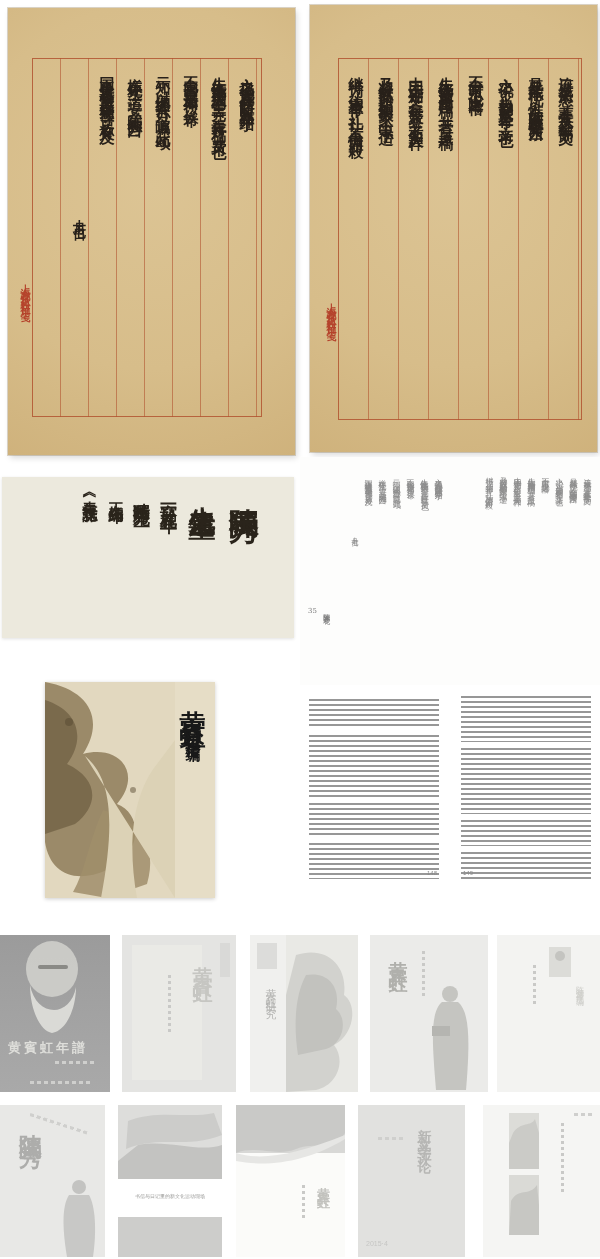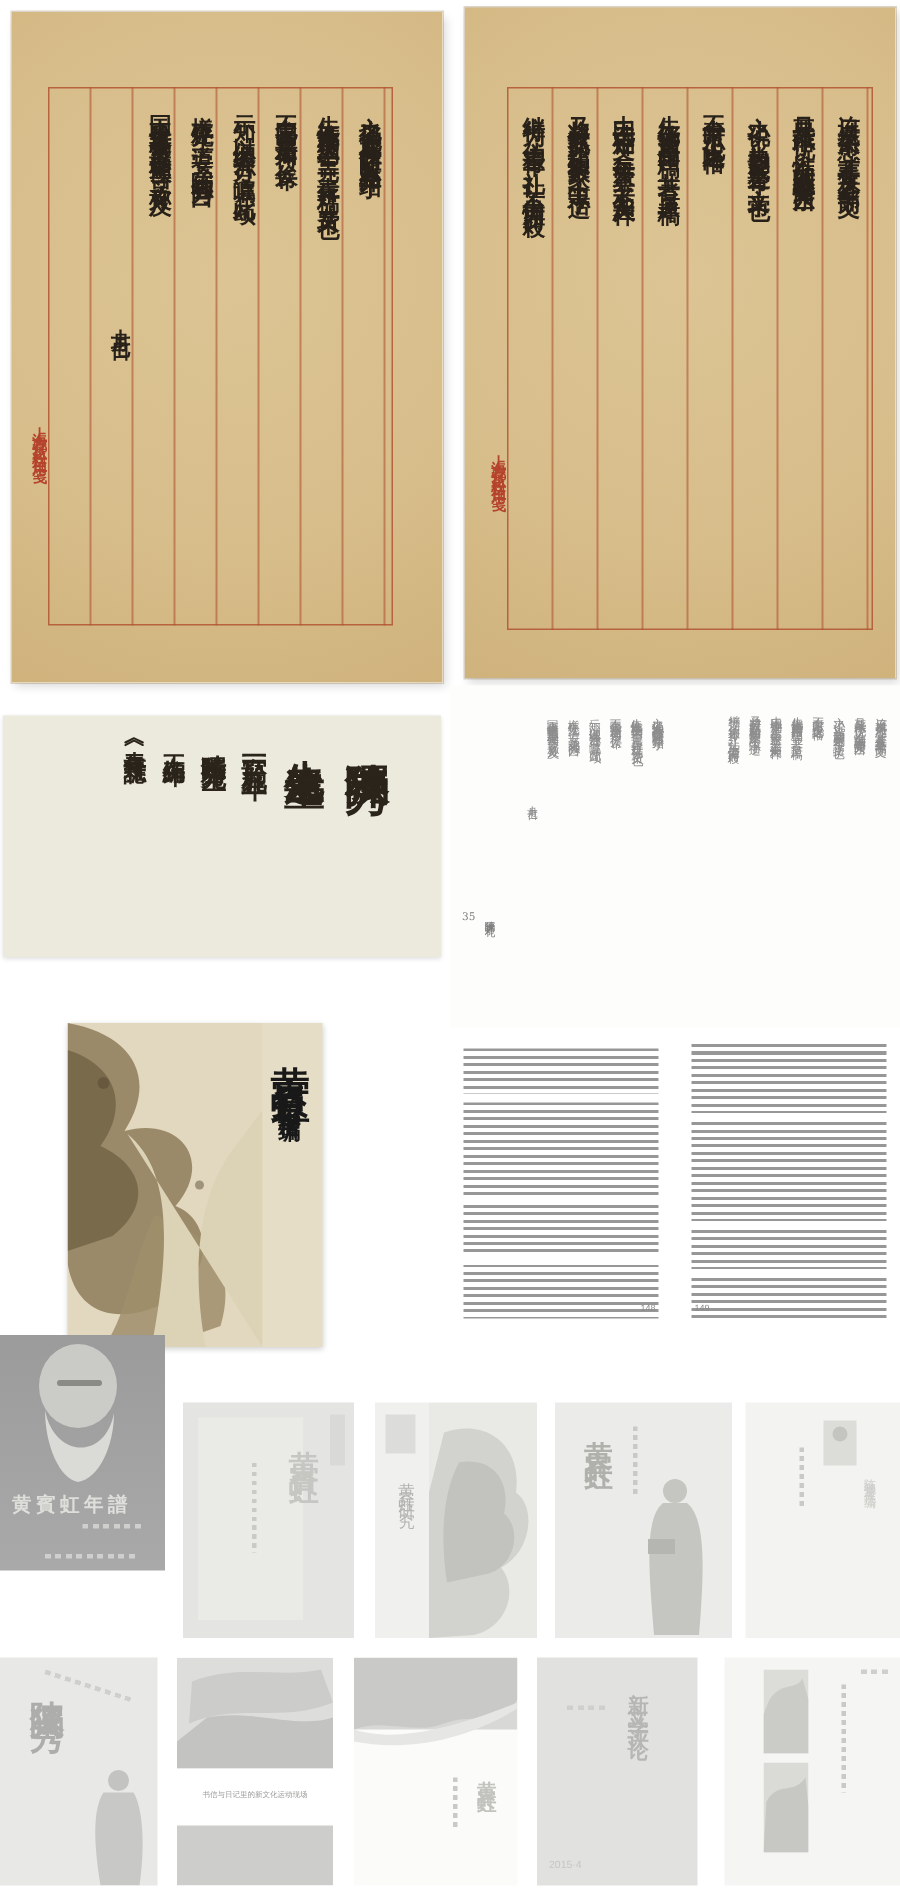--- a/index.html
+++ b/index.html
@@ -158,21 +158,21 @@
     <div class="pageno" style="right:8px;">148</div>
   </div>
   <div class="page" style="left:455px;top:692px;width:142px;height:186px;">
     <div class="txt" style="height:46px;margin-top:4px;"></div>
     <div class="txt" style="height:66px;"></div>
     <div class="txt" style="height:26px;"></div>
     <div class="txt" style="height:30px;"></div>
     <div class="pageno" style="left:8px;">149</div>
   </div>
 
-  <div class="thumb" style="left:0;top:890px;width:110px;height:157px;background:linear-gradient(180deg,#9b9b9b,#a9a9a9);">
+  <div class="thumb" style="left:0;top:935px;width:110px;height:157px;background:linear-gradient(180deg,#9b9b9b,#a9a9a9);">
     <svg width="110" height="100" viewBox="0 0 110 100" style="position:absolute;top:0;left:0;">
       <ellipse cx="52" cy="34" rx="26" ry="28" fill="#cfcfcb" opacity="0.9"></ellipse>
       <path d="M30,50 C36,82 70,84 76,52 C76,74 66,96 52,98 C40,96 30,74 30,50 Z" fill="#e0e0dc" opacity="0.9"></path>
       <rect x="38" y="30" width="30" height="4" rx="2" fill="#8a8a86"></rect>
     </svg>
     <div style="position:absolute;left:8px;top:104px;font-size:13px;letter-spacing:3px;color:#dededa;font-weight:bold;">黄賓虹年譜</div>
     <div class="hdashes" style="left:55px;top:126px;width:40px;"></div>
     <div class="hdashes" style="left:30px;top:146px;width:60px;"></div>
   </div>
 

